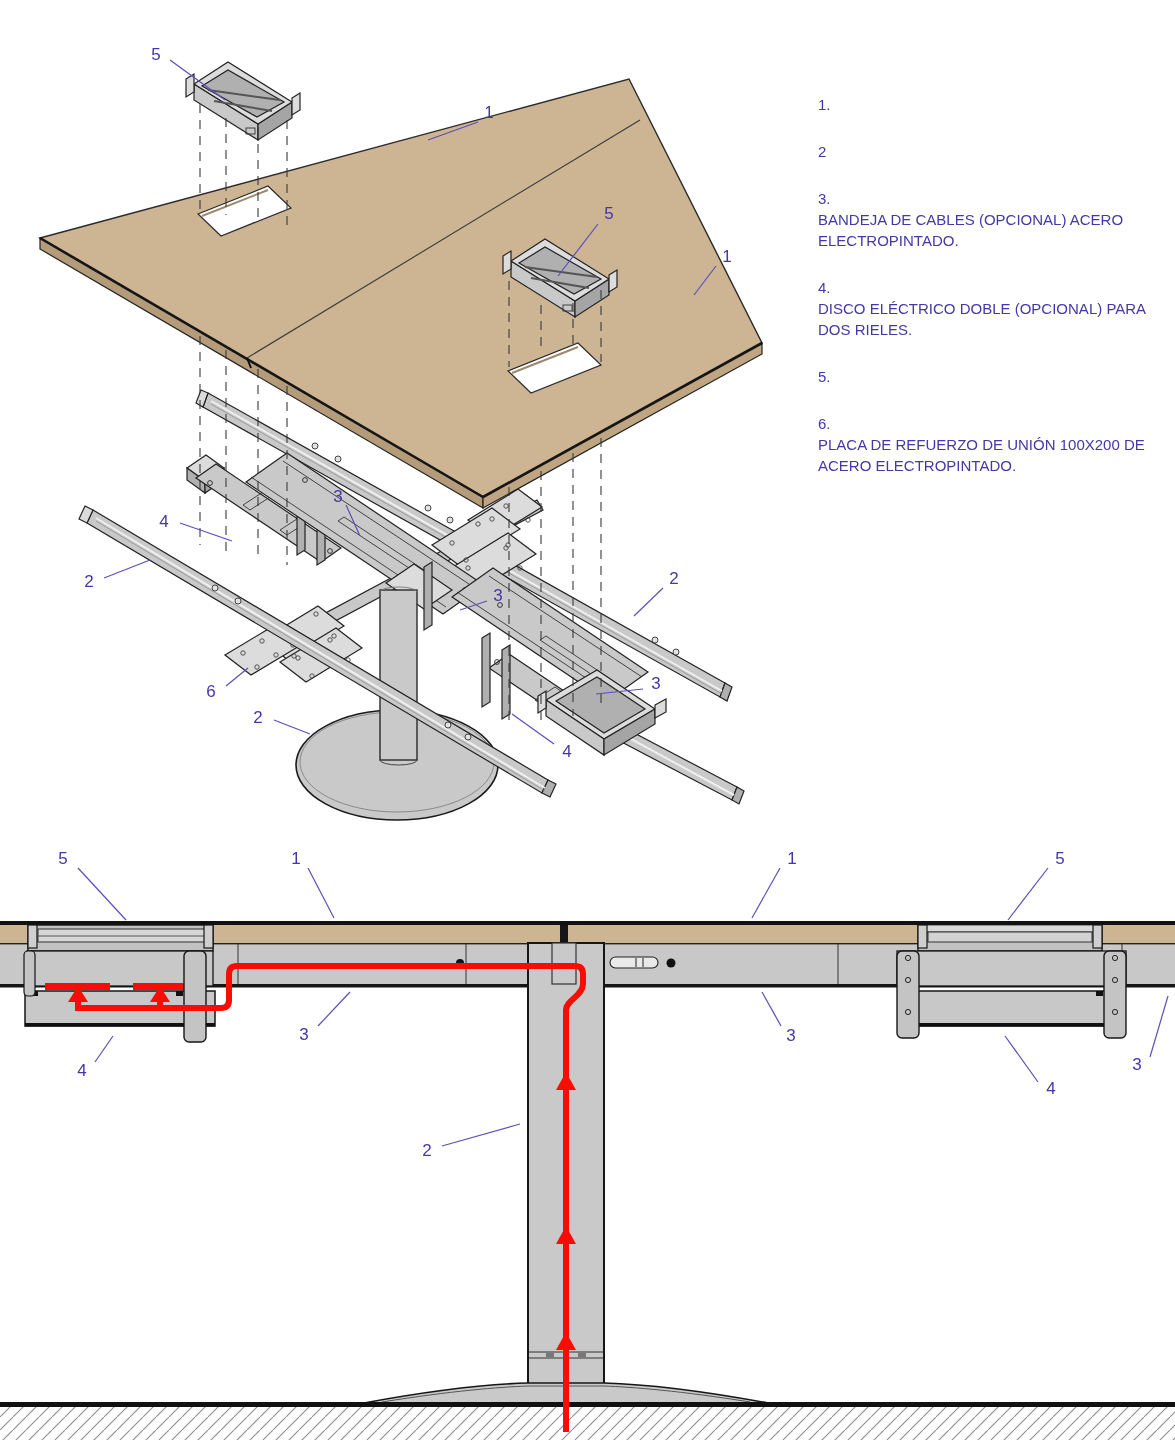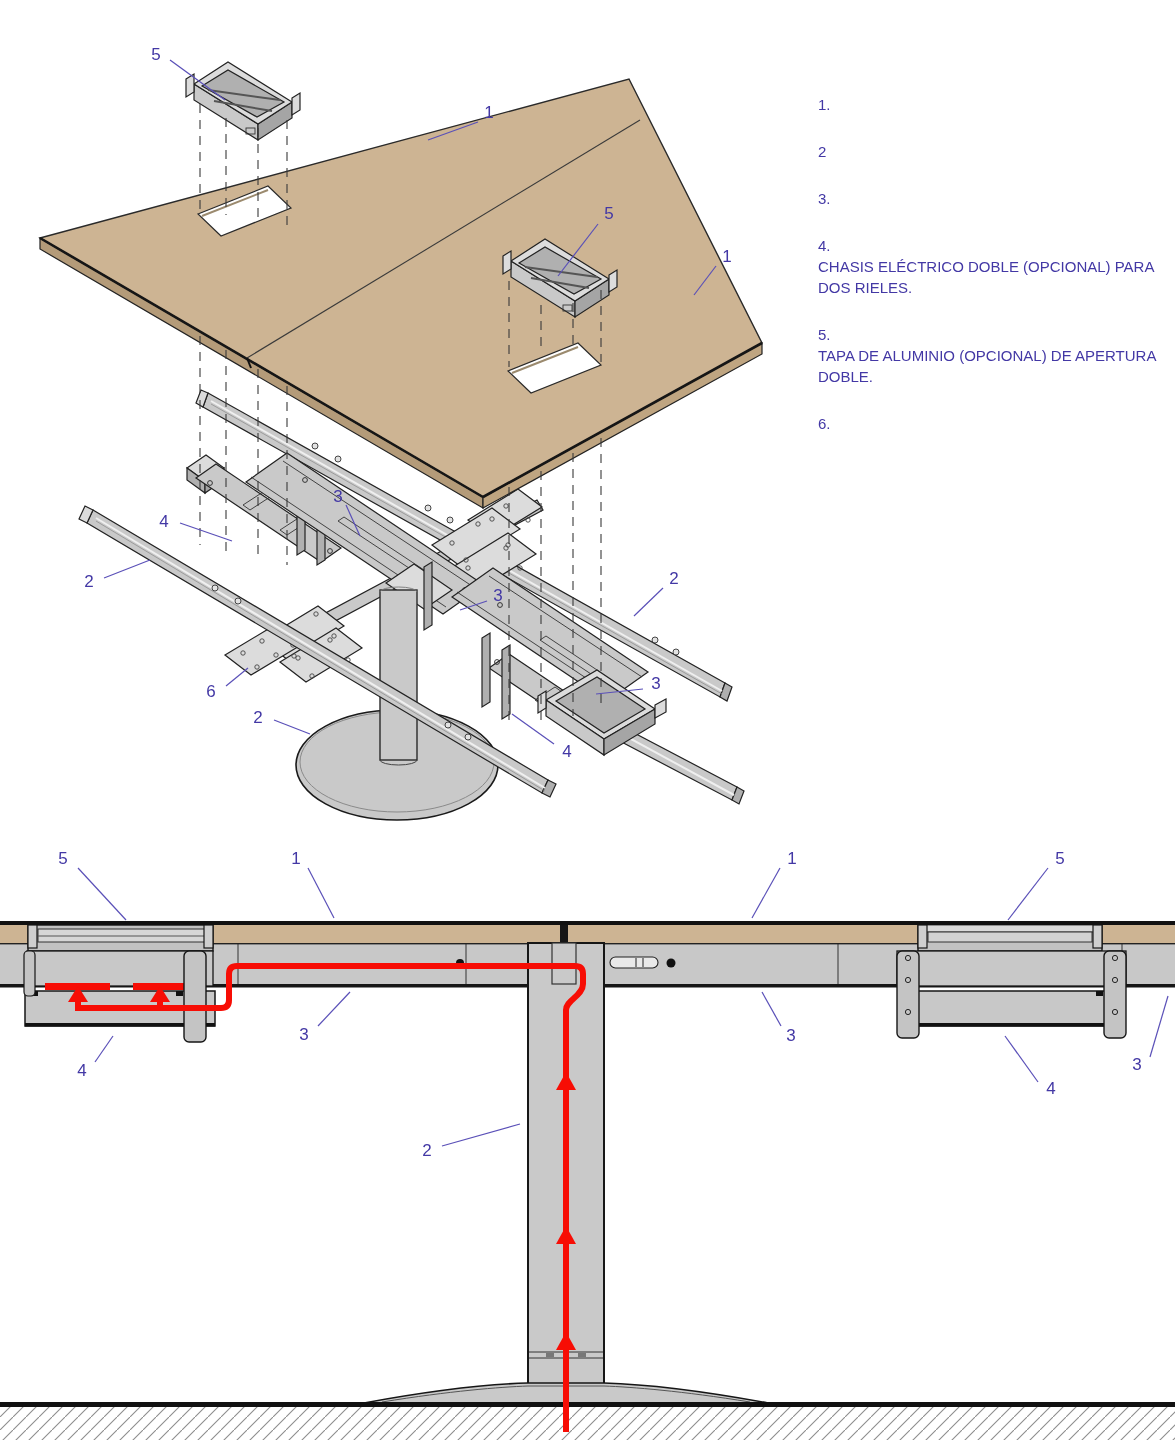--- a/index.html
+++ b/index.html
@@ -397,26 +397,27 @@
 
 <div class="legend">
   <div class="li">
     <div>1.</div>
   </div>
   <div class="li">
     <div>2</div>
   </div>
   <div class="li">
     <div>3.</div>
+    <div>BANDEJA DE CABLES (OPCIONAL) ACERO ELECTROPINTADO.</div>
   </div>
   <div class="li">
     <div>4.</div>
-    <div>CHASIS ELÉCTRICO DOBLE (OPCIONAL) PARA DOS RIELES.</div>
+    <div>DISCO ELÉCTRICO DOBLE (OPCIONAL) PARA DOS RIELES.</div>
   </div>
   <div class="li">
     <div>5.</div>
-    <div>TAPA DE ALUMINIO (OPCIONAL) DE APERTURA DOBLE.</div>
   </div>
   <div class="li">
     <div>6.</div>
+    <div>PLACA DE REFUERZO DE UNIÓN 100X200 DE ACERO ELECTROPINTADO.</div>
   </div>
 </div>
 </div>
 
 </body></html>

